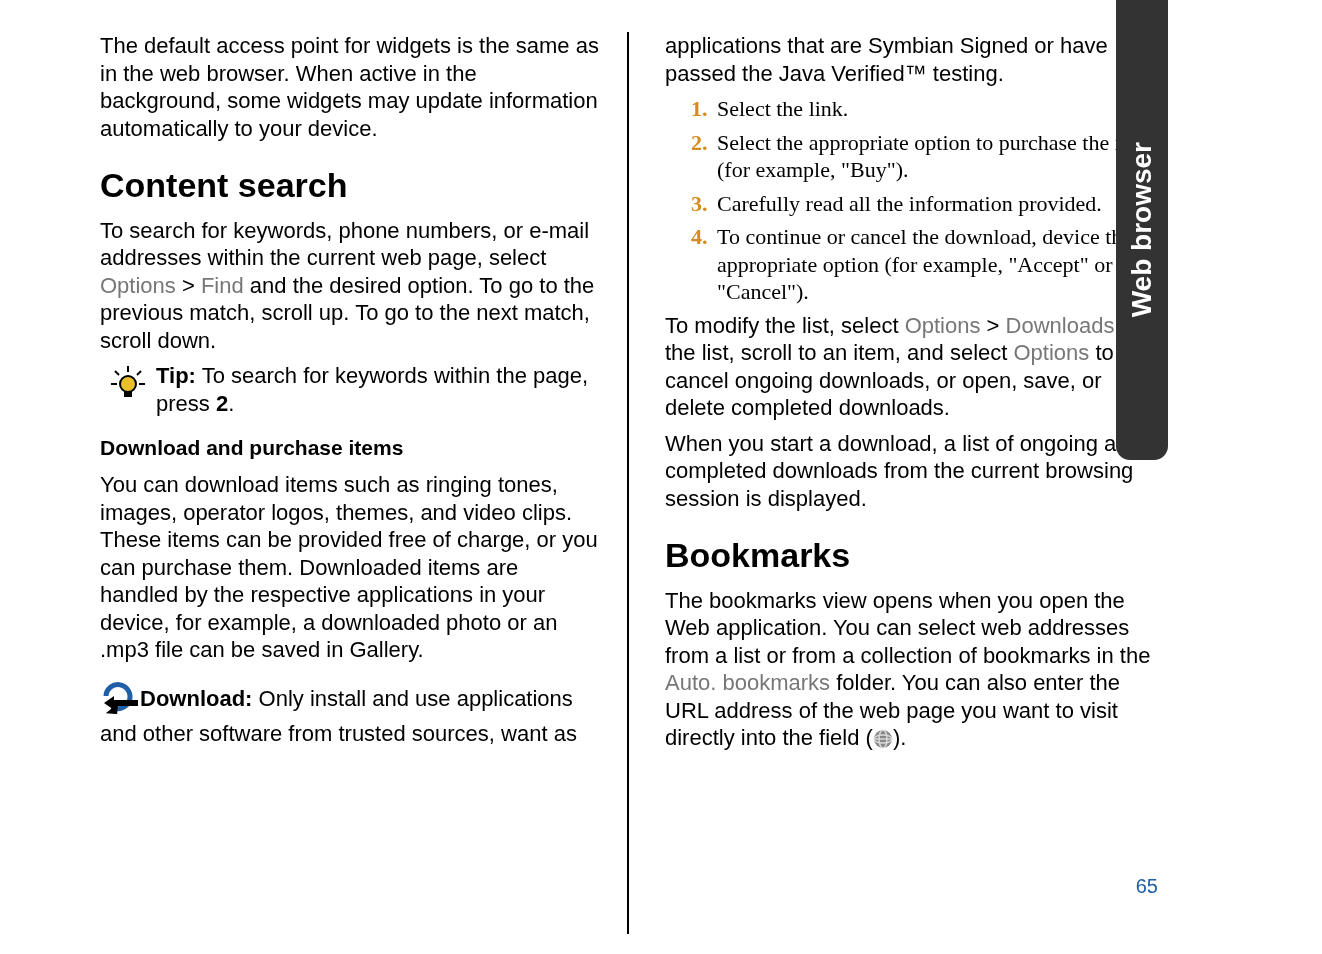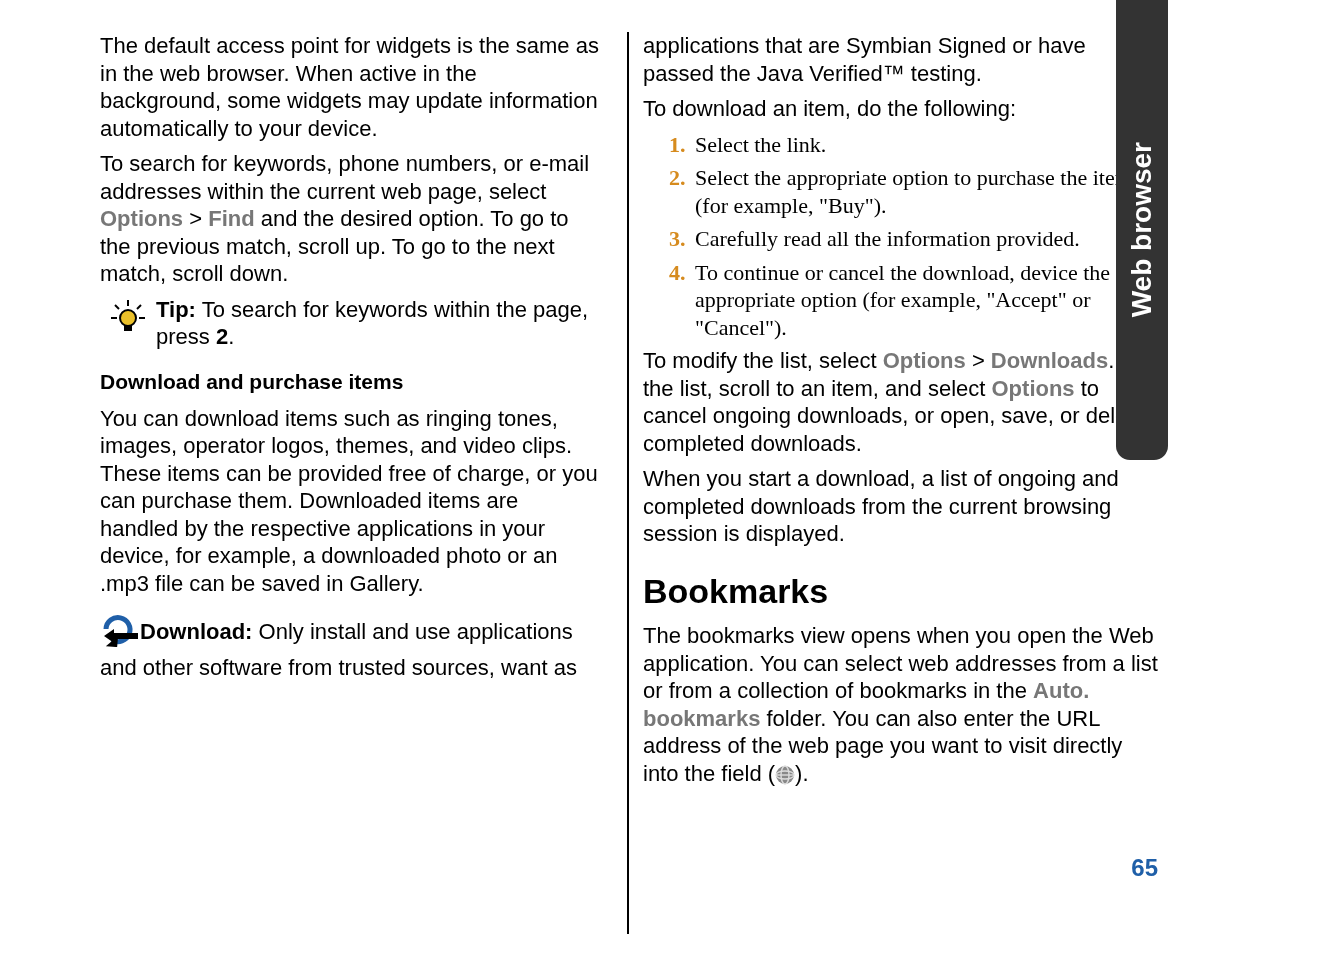--- a/index.html
+++ b/index.html
@@ -25,35 +25,35 @@
     width: 50%;
     padding-right: 26px;
     font-size: 22px;
     line-height: 1.25;
   }
   .col.left {
     border-right: 2px solid #000;
     padding-right: 26px;
   }
   .col.right {
-    padding-left: 14px;
+    padding-left: 36px;
     padding-right: 0;
   }
   h2 {
     font-size: 34px;
     font-weight: 700;
     margin: 22px 0 10px 0;
   }
   h3 {
     font-size: 21px;
     font-weight: 700;
     margin: 18px 0 10px 0;
   }
   p { margin: 0 0 8px 0; }
-  .menu { color: #777; font-weight: 700; }
+  .menu { color: #777; font-weight: 400; }
   .bold { font-weight: 700; }
   .tip-row, .imp-row {
     display: flex;
     margin-top: 4px;
     margin-bottom: 10px;
   }
   .tip-icon {
     width: 56px; flex: 0 0 56px;
     display: flex; align-items: flex-start; justify-content: center;
     padding-top: 2px;
@@ -89,40 +89,41 @@
     justify-content: center;
   }
   .tab-label {
     writing-mode: vertical-rl;
     transform: rotate(180deg);
     font-size: 28px;
     font-weight: 700;
   }
   .page-num {
     position: absolute;
-    bottom: 72px;
+    bottom: 56px;
     right: 10px;
     color: #1f5fa8;
-    font-weight: 700;
-    font-size: 24px;
+    font-weight: 400;
+    font-size: 20px;
   }
   .url-icon {
     display: inline-flex;
     vertical-align: middle;
   }
 </style>
 </head>
 <body>
 
 <div class="page">
   <div class="content">
 
     <div class="col left">
       <p>The default access point for widgets is the same as in the web browser. When active in the background, some widgets may update information automatically to your device.</p>
 
+      <h2>Content search</h2>
 
       <p>
         <span>To search for keywords, phone numbers, or e-mail addresses within the current web page, select </span><span class="menu">Options</span><span> &gt; </span><span class="menu">Find</span><span> and the desired option. To go to the previous match, scroll up. To go to the next match, scroll down.</span>
       </p>
 
       <div class="tip-row">
         <div class="tip-icon">
           <svg width="40" height="40" viewBox="0 0 40 40">
             <g stroke="#000" stroke-width="2" fill="none">
               <line x1="20" y1="2" x2="20" y2="8"></line>
@@ -151,21 +152,20 @@
             <polygon points="4,28 20,28 12,36" fill="#000" transform="rotate(-40 12 28)"></polygon>
             <polygon points="14,24 38,24 38,30 14,30 14,34 4,27 14,20" fill="#000" transform="translate(0,-4)"></polygon>
           </svg>
         </span><span class="bold">Download:</span><span>  Only install and use applications and other software from trusted sources, want as </span>
       </p>
     </div>
 
     <div class="col right">
       <p>applications that are Symbian Signed or have passed the Java Verified™ testing.</p>
 
-      <p>To download an item, do the following:</p>
 
       <ol>
         <li>Select the link.</li>
         <li>Select the appropriate option to purchase the item (for example, "Buy").</li>
         <li>Carefully read all the information provided.</li>
         <li>To continue or cancel the download, device the appropriate option (for example, "Accept" or "Cancel").</li>
       </ol>
 
       <p>
         <span>To modify the list, select </span><span class="menu">Options</span><span> &gt; </span><span class="menu">Downloads</span><span>. In the list, scroll to an item, and select </span><span class="menu">Options</span><span> to cancel ongoing downloads, or open, save, or delete completed downloads.</span>

